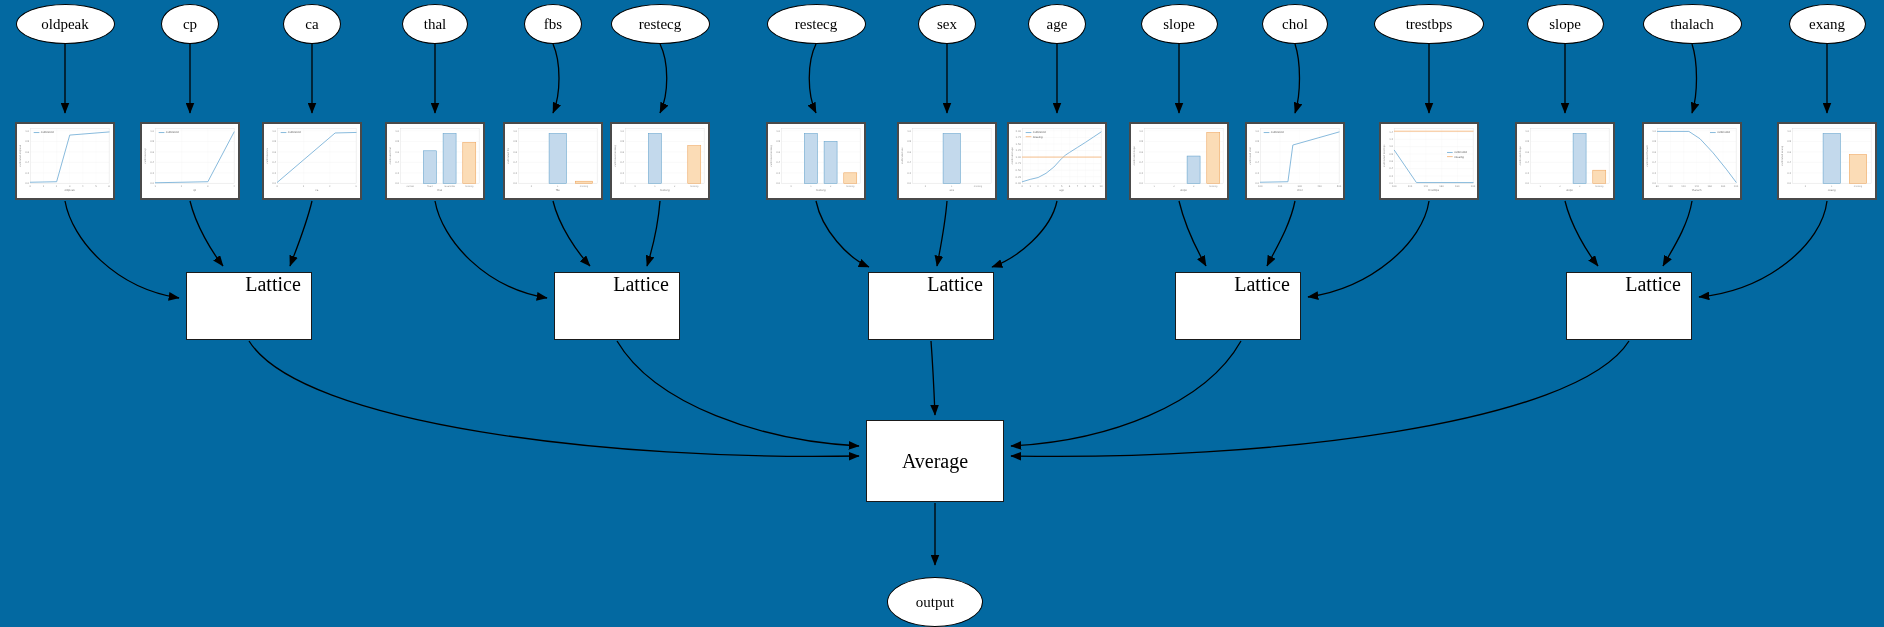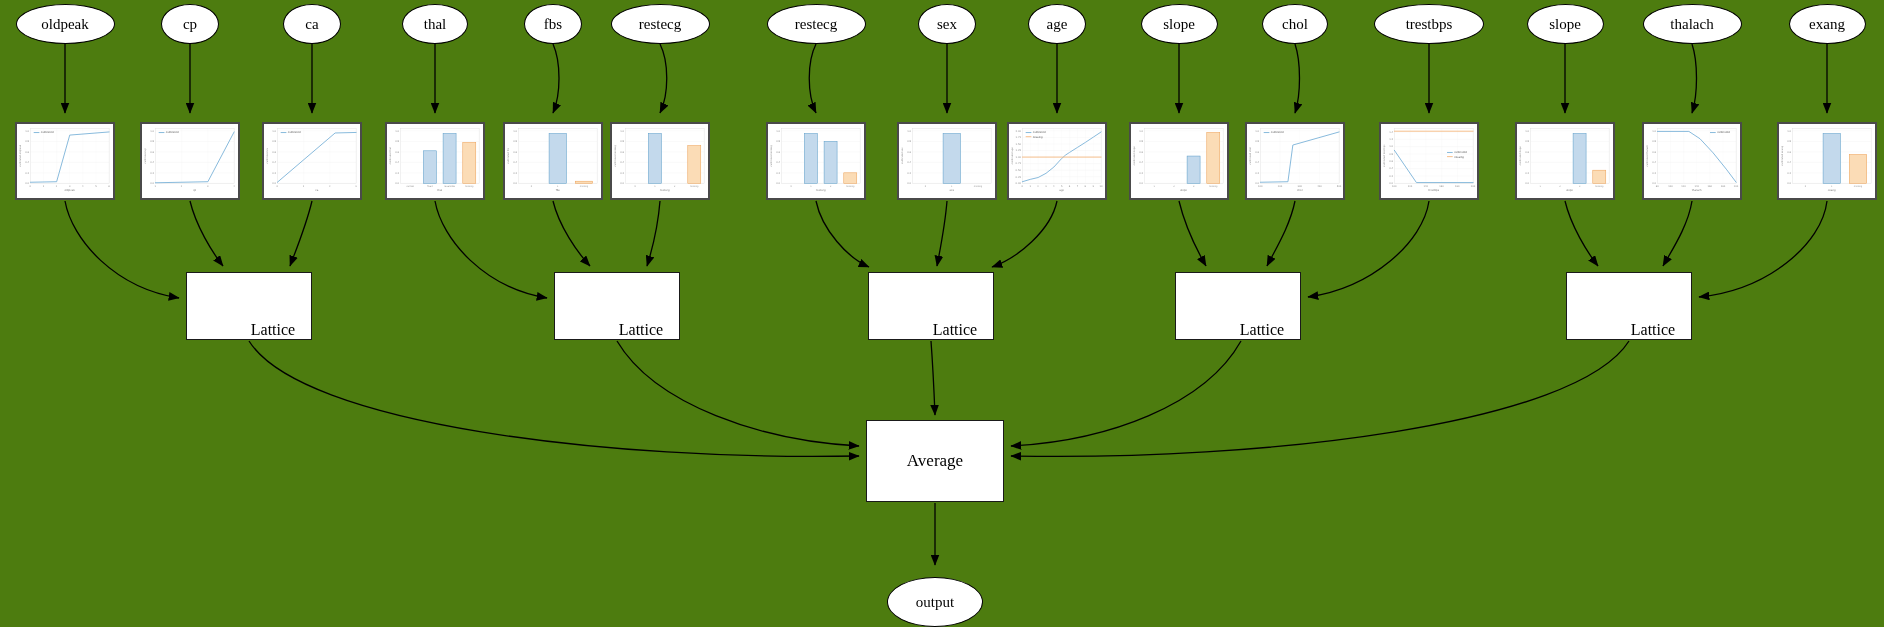--- a/index.html
+++ b/index.html
@@ -1,30 +1,30 @@
 <!DOCTYPE html>
 <html><head>
 <meta charset="utf-8">
 <style>
   html,body{margin:0;padding:0;background:#fff;}
-  .canvas{position:relative;width:1884px;height:627px;background:#4d7c0f;overflow:hidden;
+  .canvas{position:relative;width:1884px;height:627px;background:#0369a1;overflow:hidden;
           font-family:"Liberation Serif",serif;}
   #edges{position:absolute;left:0;top:0;width:1884px;height:627px;pointer-events:none;}
   .feat{position:absolute;top:4px;height:40px;border:1px solid #000;border-radius:50%;
         background:#fff;display:flex;align-items:center;justify-content:center;
         font-size:15px;color:#000;box-sizing:border-box;z-index:2;}
   .chart{position:absolute;top:122px;width:100px;height:78px;border:2px solid #4a4a4a;
          background:#fff;box-sizing:border-box;z-index:2;}
   .chart svg{display:block;width:100%;height:100%;}
   .lattice{position:absolute;top:272px;width:126px;height:68px;border:1px solid #1a1a1a;
-           background:#fff;display:flex;align-items:flex-end;justify-content:center;
-           font-size:16px;color:#000;box-sizing:border-box;z-index:2;padding-left:48px;}
+           background:#fff;display:flex;align-items:flex-start;justify-content:center;
+           font-size:20px;color:#000;box-sizing:border-box;z-index:2;padding-left:48px;}
   .avg{position:absolute;left:866px;top:420px;width:138px;height:82px;border:1px solid #1a1a1a;
        background:#fff;display:flex;align-items:center;justify-content:center;
-       font-size:17px;color:#000;box-sizing:border-box;z-index:2;}
+       font-size:20px;color:#000;box-sizing:border-box;z-index:2;}
   .out{position:absolute;left:887px;top:577px;width:96px;height:50px;border:1px solid #000;
        border-radius:50%;background:#fff;display:flex;align-items:center;justify-content:center;
        font-size:15px;color:#000;box-sizing:border-box;z-index:2;}
 </style>
 </head>
 <body>
 
 <div class="canvas">
   <svg id="edges" viewBox="0 0 1884 627">
       <defs>

